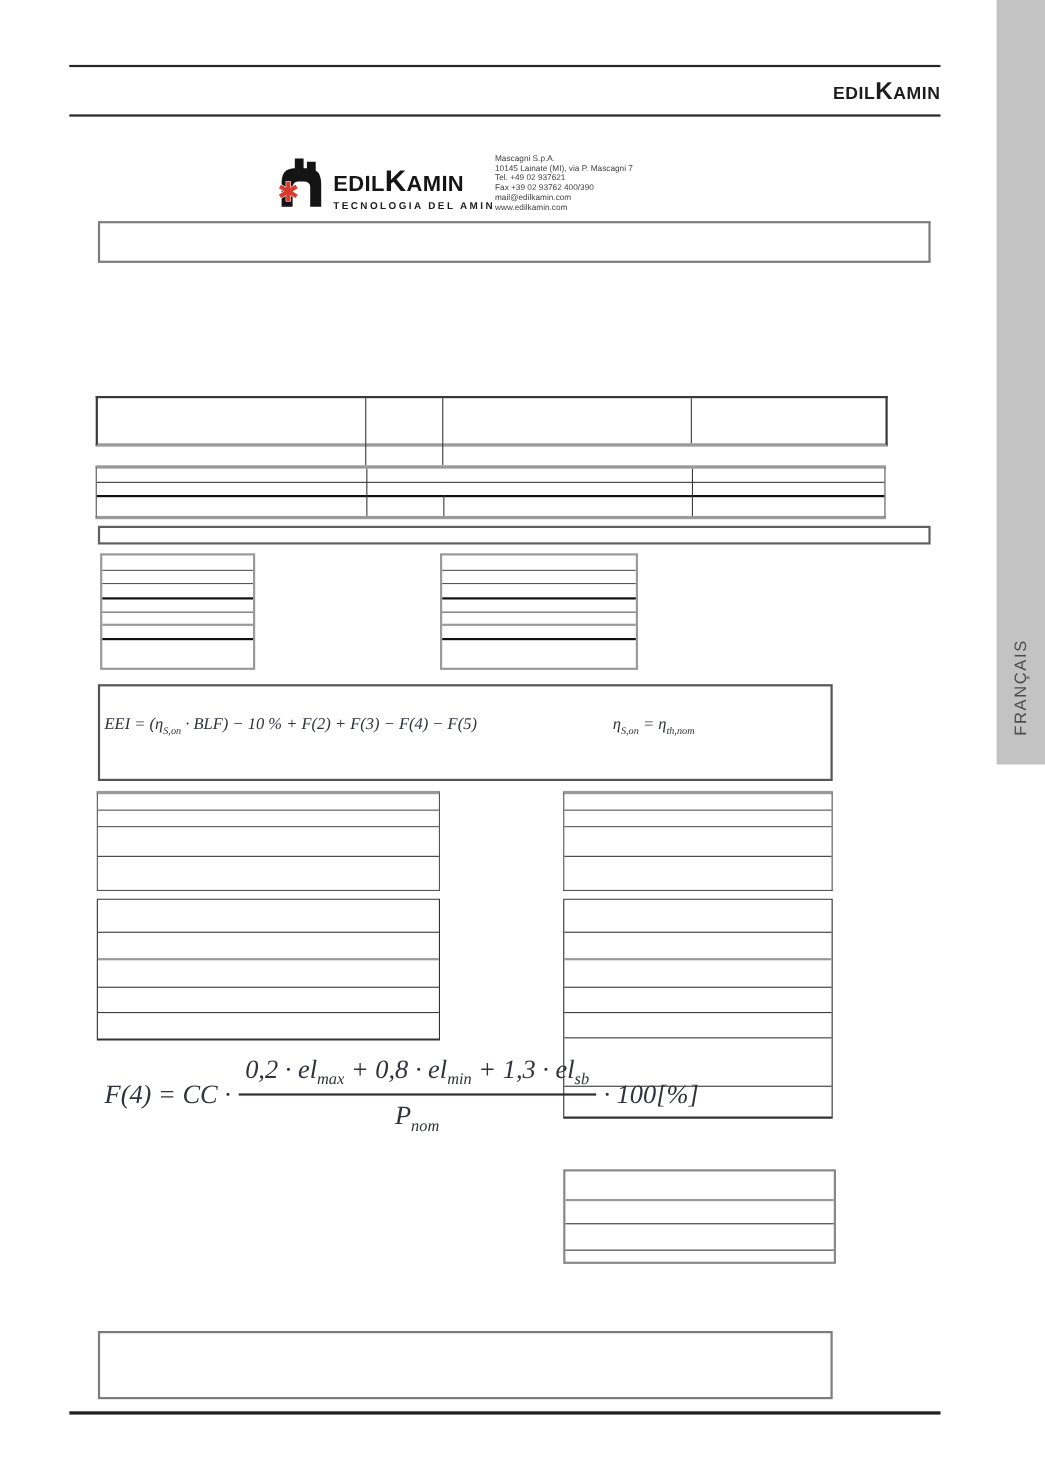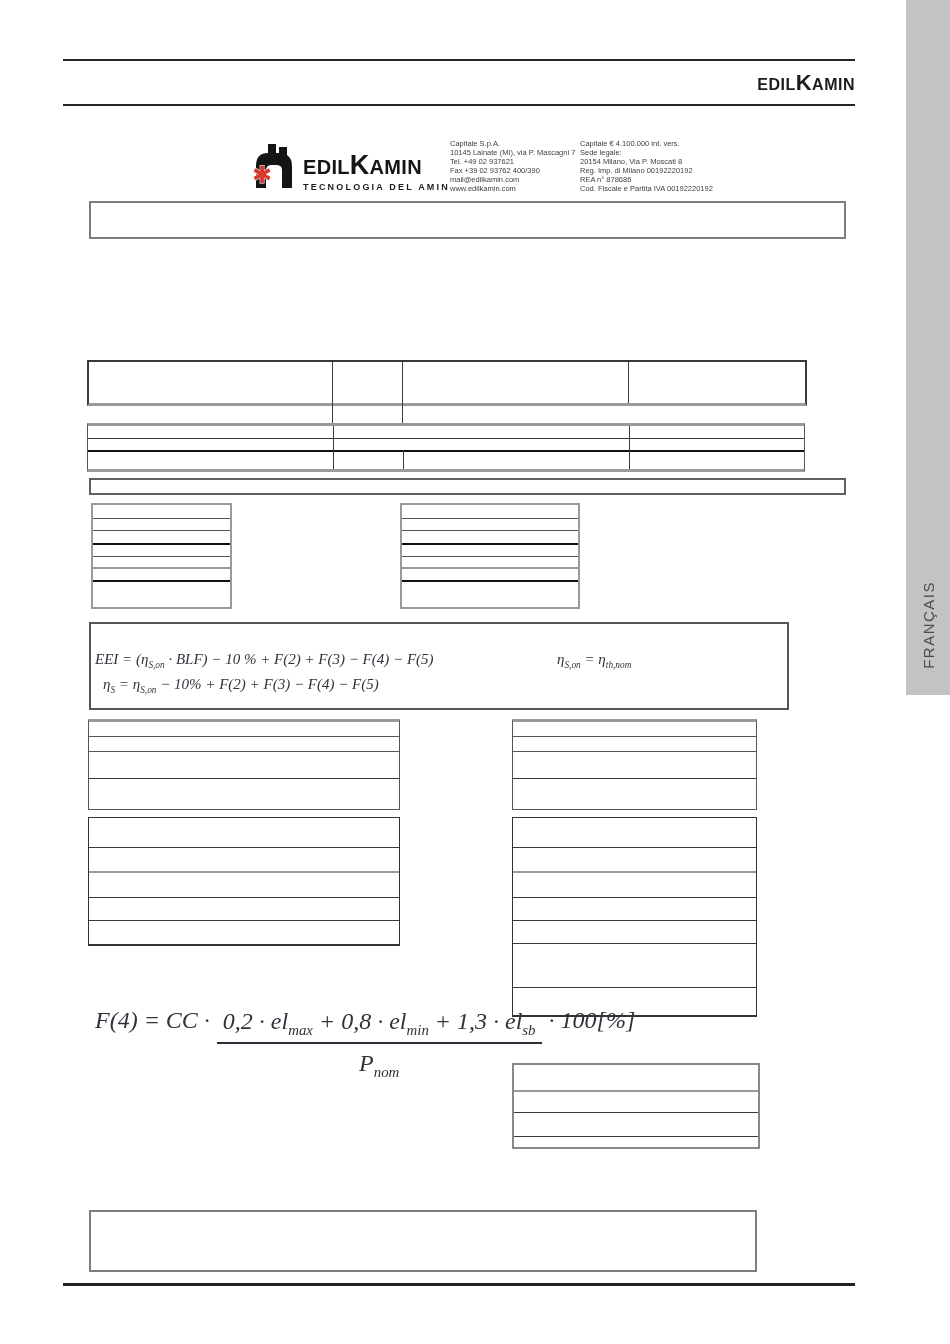--- a/index.html
+++ b/index.html
@@ -23,21 +23,21 @@
   
   .gbox{border:2px solid #7d7d7d;background:#fff;}
   .dline{height:0;border-top:1px solid #3a3a3a;}
   .gline{height:0;border-top:2px solid #9a9a9a;}
   .vline{width:0;border-left:1px solid #3a3a3a;}
   
   .formula{font-family:"Liberation Serif",serif;font-style:italic;color:#30333b;}
   .formula sub{font-sizeровать:0.6em;}
   .formula sub{font-size:0.62em;}
   .frac{display:inline-flex;flex-direction:column;align-items:center;vertical-align:middle;margin:0 7px;}
-  .frac .num{border-bottom:2px solid #2b2e36;padding:0 6px 3px 6px;margin-top:48px;}
+  .frac .num{border-bottom:2px solid #2b2e36;padding:0 6px 3px 6px;}
   .frac .den{padding-top:6px;}
   
   .sidebar{background:#c3c3c3;}
   .sidebar-label{writing-mode:vertical-rl;transform:rotate(180deg);
     font-size:15px;color:#4c4c4c;letter-spacing:1.5px;font-family:"Liberation Sans",sans-serif;}
 </style>
 </head>
 <body>
 
 <div class="page">
@@ -63,34 +63,26 @@
       <span class="name">
           <span class="sm">EDIL</span>
           <span class="big">K</span>
           <span class="sm">AMIN</span>
         </span>
       <div class="tagline">TECNOLOGIA DEL AMIN</div>
     </span>
   </div>
 
   <div class="abs addr" style="left:450px;top:139px;width:125px;">
-    <div>Capitale S.p.A.</div>
+    <div>Mascagni S.p.A.</div>
     <div>10145 Lainate (MI), via P. Mascagni 7</div>
     <div>Tel. +49 02 937621</div>
     <div>Fax +39 02 93762 400/390</div>
     <div>mail@edilkamin.com</div>
     <div>www.edilkamin.com</div>
-  </div>
-  <div class="abs addr" style="left:580px;top:139px;width:135px;">
-    <div>Capitale € 4.100.000 int. vers.</div>
-    <div>Sede legale:</div>
-    <div>20154 Milano, Via P. Moscati 8</div>
-    <div>Reg. Imp. di Milano 00192220192</div>
-    <div>REA n° 878686</div>
-    <div>Cod. Fiscale e Partita IVA 00192220192</div>
   </div>
 
   <div class="abs gbox" style="left:89px;top:201px;width:753px;height:34px;"></div>
 
   <div class="abs" style="left:87px;top:360px;width:716px;height:41px;border:2px solid #3a3a3a;border-bottom:3px solid #9a9a9a;">
     <div class="abs vline" style="left:243px;top:0;height:41px;"></div>
     <div class="abs vline" style="left:313px;top:0;height:41px;"></div>
     <div class="abs vline" style="left:539px;top:0;height:41px;"></div>
   </div>
 
@@ -118,23 +110,22 @@
 
   <div class="abs" style="left:400px;top:503px;width:176px;height:102px;border:2px solid #9a9a9a;">
     <div class="abs dline" style="left:0;top:13px;width:176px;border-color:#555;"></div>
     <div class="abs dline" style="left:0;top:25px;width:176px;border-color:#555;"></div>
     <div class="abs" style="left:0;top:38px;width:176px;height:0;border-top:2px solid #111;"></div>
     <div class="abs dline" style="left:0;top:51px;width:176px;border-color:#555;"></div>
     <div class="abs gline" style="left:0;top:62px;width:176px;"></div>
     <div class="abs" style="left:0;top:75px;width:176px;height:0;border-top:2px solid #111;"></div>
   </div>
 
-  <div class="abs" style="left:89px;top:622px;width:664px;height:84px;border:2px solid #555;padding-left:32px;">
+  <div class="abs" style="left:89px;top:622px;width:664px;height:84px;border:2px solid #555;">
     <div class="formula abs" style="left:4px;top:27px;font-size:15px;"><span>EEI = (η</span><sub>S,on</sub><span> · BLF) − 10 % + F(2) + F(3) − F(4) − F(5)</span></div>
-    <div class="formula abs" style="left:12px;top:52px;font-size:15px;"><span>η</span><sub>S</sub><span> = η</span><sub>S,on</sub><span> − 10% + F(2) + F(3) − F(4) − F(5)</span></div>
     <div class="formula abs" style="left:466px;top:27px;font-size:15px;"><span>η</span><sub>S,on</sub><span> = η</span><sub>th,nom</sub></div>
   </div>
 
   <div class="abs" style="left:88px;top:719px;width:310px;height:87px;border:1px solid #555;border-top:3px solid #9a9a9a;">
     <div class="abs dline" style="left:0;top:14px;width:310px;border-color:#555;"></div>
     <div class="abs dline" style="left:0;top:29px;width:310px;border-color:#555;"></div>
     <div class="abs dline" style="left:0;top:56px;width:310px;"></div>
   </div>
   <div class="abs" style="left:512px;top:719px;width:243px;height:87px;border:1px solid #555;border-top:3px solid #9a9a9a;">
     <div class="abs dline" style="left:0;top:14px;width:243px;border-color:#555;"></div>

